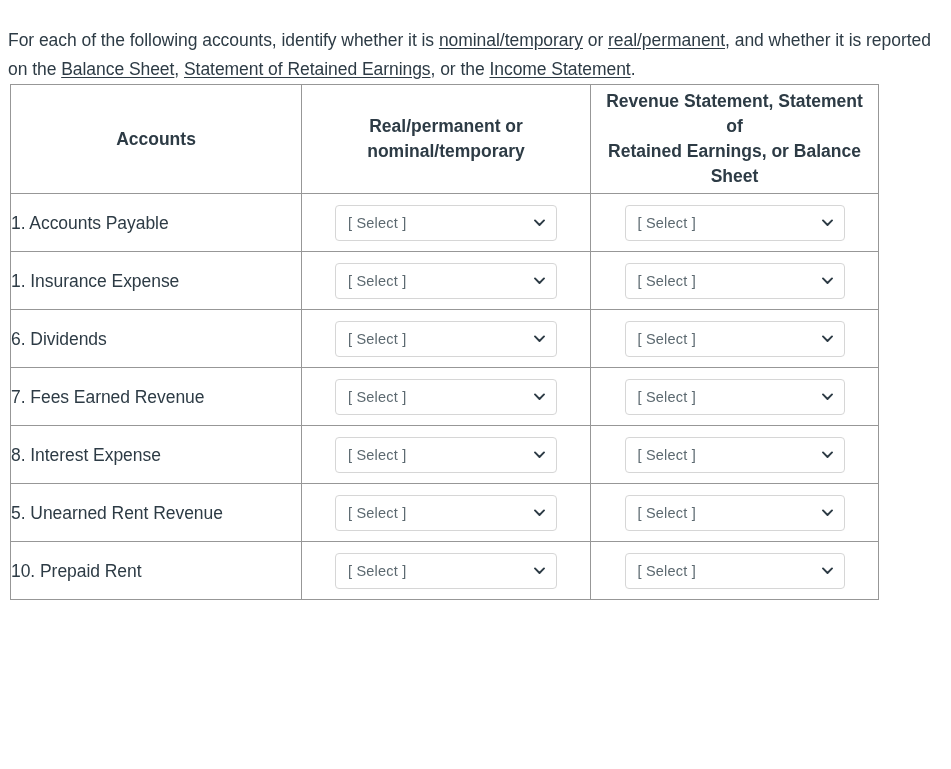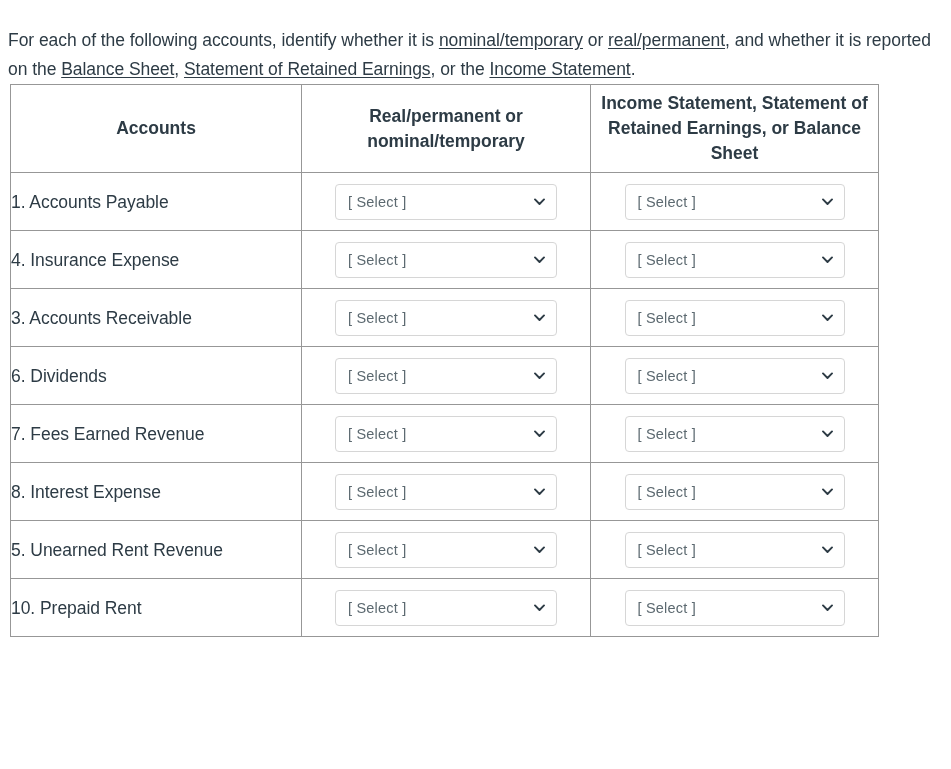--- a/index.html
+++ b/index.html
@@ -142,21 +142,21 @@
     <thead>
       <tr>
         <th>
           <span class="hdr-inner">Accounts</span>
         </th>
         <th>
           <span class="hdr-inner">Real/permanent or</span>
           <span class="hdr-inner">nominal/temporary</span>
         </th>
         <th>
-          <span class="hdr-inner">Income Statement, Statement of</span>
+          <span class="hdr-inner">Revenue Statement, Statement of</span>
           <span class="hdr-inner">Retained Earnings, or Balance</span>
           <span class="hdr-inner">Sheet</span>
         </th>
       </tr>
     </thead>
     <tbody id="table-body">
   <tr>
     <td class="acct-name">1. Accounts Payable</td>
     <td class="select-cell col2">
       <div class="select">
@@ -174,66 +174,43 @@
         <span class="chev">
           <svg width="11" height="8" viewBox="0 0 11 8" xmlns="http://www.w3.org/2000/svg">
             <path d="M1 1.4 L5.5 6 L10 1.4" fill="none" stroke="#2d3b45" stroke-width="1.9" stroke-linecap="round" stroke-linejoin="round"></path>
           </svg>
         </span>
       </div>
     </td>
   </tr>
 
   <tr>
-    <td class="acct-name">4. Insurance Expense</td>
-    <td class="select-cell col2">
-      <div class="select">
-        <span class="sel-label">[ Select ]</span>
-        <span class="chev">
-          <svg width="11" height="8" viewBox="0 0 11 8" xmlns="http://www.w3.org/2000/svg">
-            <path d="M1 1.4 L5.5 6 L10 1.4" fill="none" stroke="#2d3b45" stroke-width="1.9" stroke-linecap="round" stroke-linejoin="round"></path>
-          </svg>
-        </span>
-      </div>
-    </td>
-    <td class="select-cell col3">
-      <div class="select">
-        <span class="sel-label">[ Select ]</span>
-        <span class="chev">
-          <svg width="11" height="8" viewBox="0 0 11 8" xmlns="http://www.w3.org/2000/svg">
-            <path d="M1 1.4 L5.5 6 L10 1.4" fill="none" stroke="#2d3b45" stroke-width="1.9" stroke-linecap="round" stroke-linejoin="round"></path>
-          </svg>
-        </span>
-      </div>
-    </td>
-  </tr>
-
-  <tr>
-    <td class="acct-name">3. Accounts Receivable</td>
-    <td class="select-cell col2">
-      <div class="select">
-        <span class="sel-label">[ Select ]</span>
-        <span class="chev">
-          <svg width="11" height="8" viewBox="0 0 11 8" xmlns="http://www.w3.org/2000/svg">
-            <path d="M1 1.4 L5.5 6 L10 1.4" fill="none" stroke="#2d3b45" stroke-width="1.9" stroke-linecap="round" stroke-linejoin="round"></path>
-          </svg>
-        </span>
-      </div>
-    </td>
-    <td class="select-cell col3">
-      <div class="select">
-        <span class="sel-label">[ Select ]</span>
-        <span class="chev">
-          <svg width="11" height="8" viewBox="0 0 11 8" xmlns="http://www.w3.org/2000/svg">
-            <path d="M1 1.4 L5.5 6 L10 1.4" fill="none" stroke="#2d3b45" stroke-width="1.9" stroke-linecap="round" stroke-linejoin="round"></path>
-          </svg>
-        </span>
-      </div>
-    </td>
-  </tr>
+    <td class="acct-name">1. Insurance Expense</td>
+    <td class="select-cell col2">
+      <div class="select">
+        <span class="sel-label">[ Select ]</span>
+        <span class="chev">
+          <svg width="11" height="8" viewBox="0 0 11 8" xmlns="http://www.w3.org/2000/svg">
+            <path d="M1 1.4 L5.5 6 L10 1.4" fill="none" stroke="#2d3b45" stroke-width="1.9" stroke-linecap="round" stroke-linejoin="round"></path>
+          </svg>
+        </span>
+      </div>
+    </td>
+    <td class="select-cell col3">
+      <div class="select">
+        <span class="sel-label">[ Select ]</span>
+        <span class="chev">
+          <svg width="11" height="8" viewBox="0 0 11 8" xmlns="http://www.w3.org/2000/svg">
+            <path d="M1 1.4 L5.5 6 L10 1.4" fill="none" stroke="#2d3b45" stroke-width="1.9" stroke-linecap="round" stroke-linejoin="round"></path>
+          </svg>
+        </span>
+      </div>
+    </td>
+  </tr>
+
 
 
 
   <tr>
     <td class="acct-name">6. Dividends</td>
     <td class="select-cell col2">
       <div class="select">
         <span class="sel-label">[ Select ]</span>
         <span class="chev">
           <svg width="11" height="8" viewBox="0 0 11 8" xmlns="http://www.w3.org/2000/svg">

